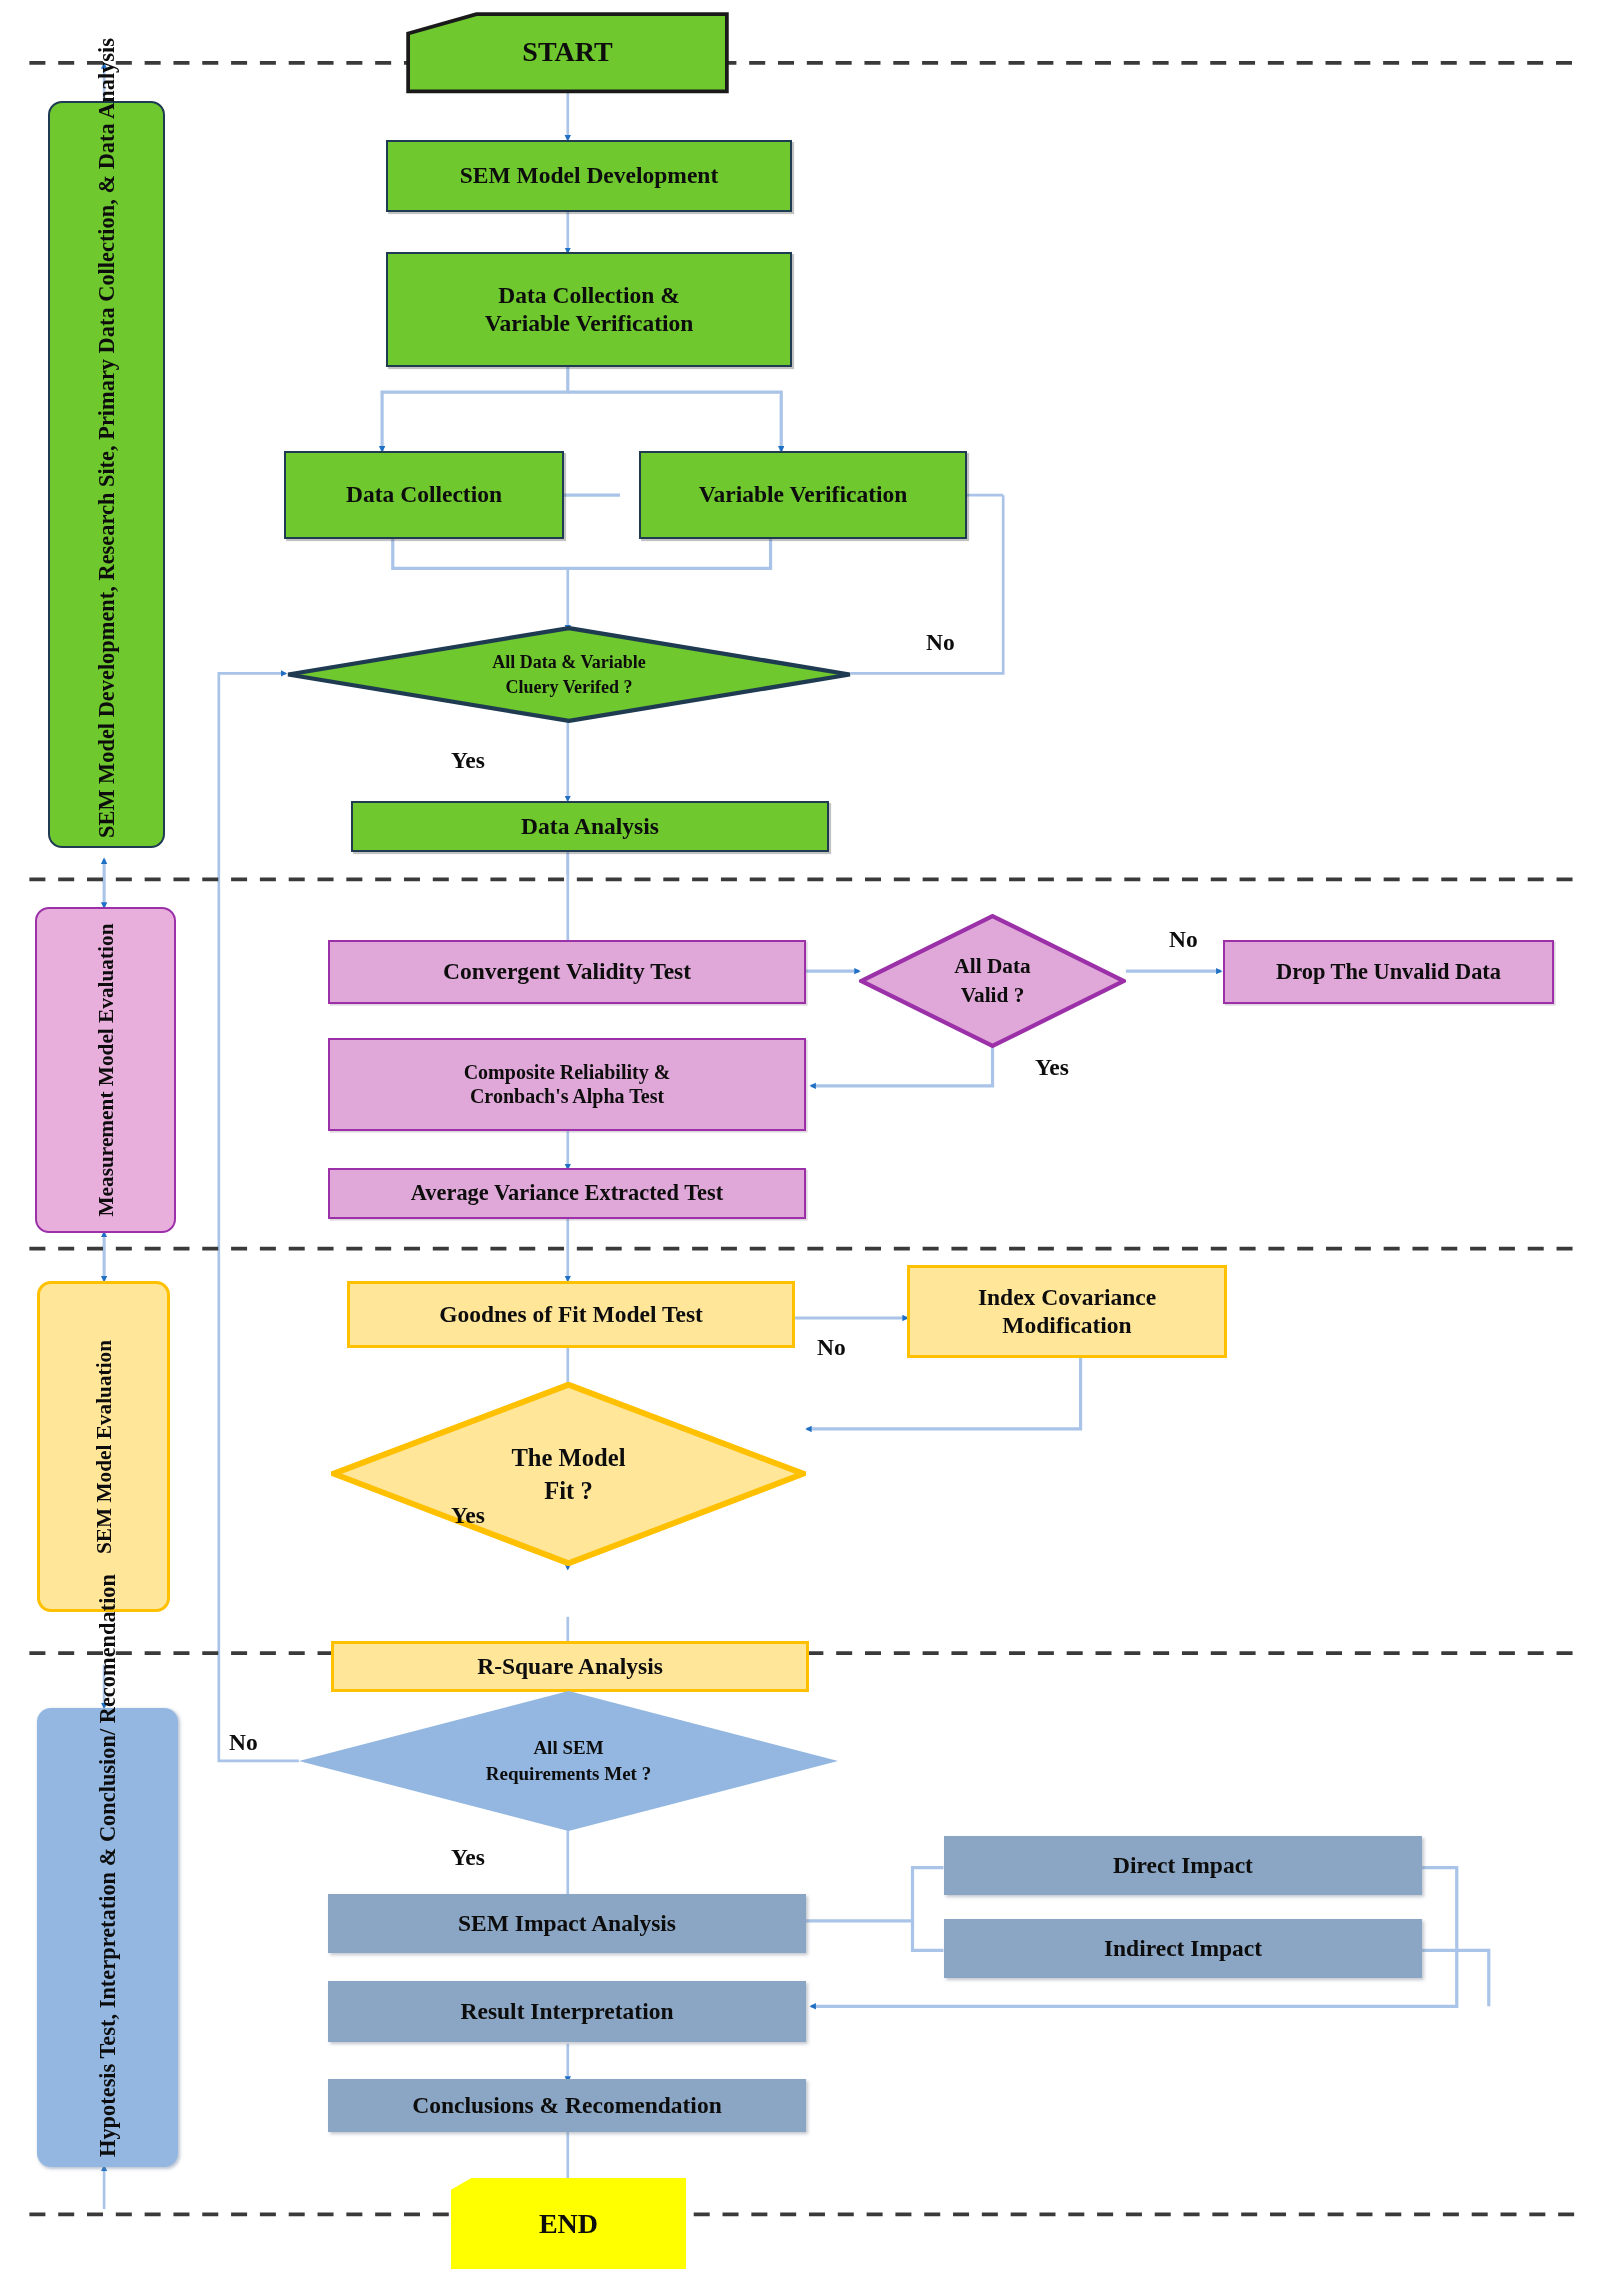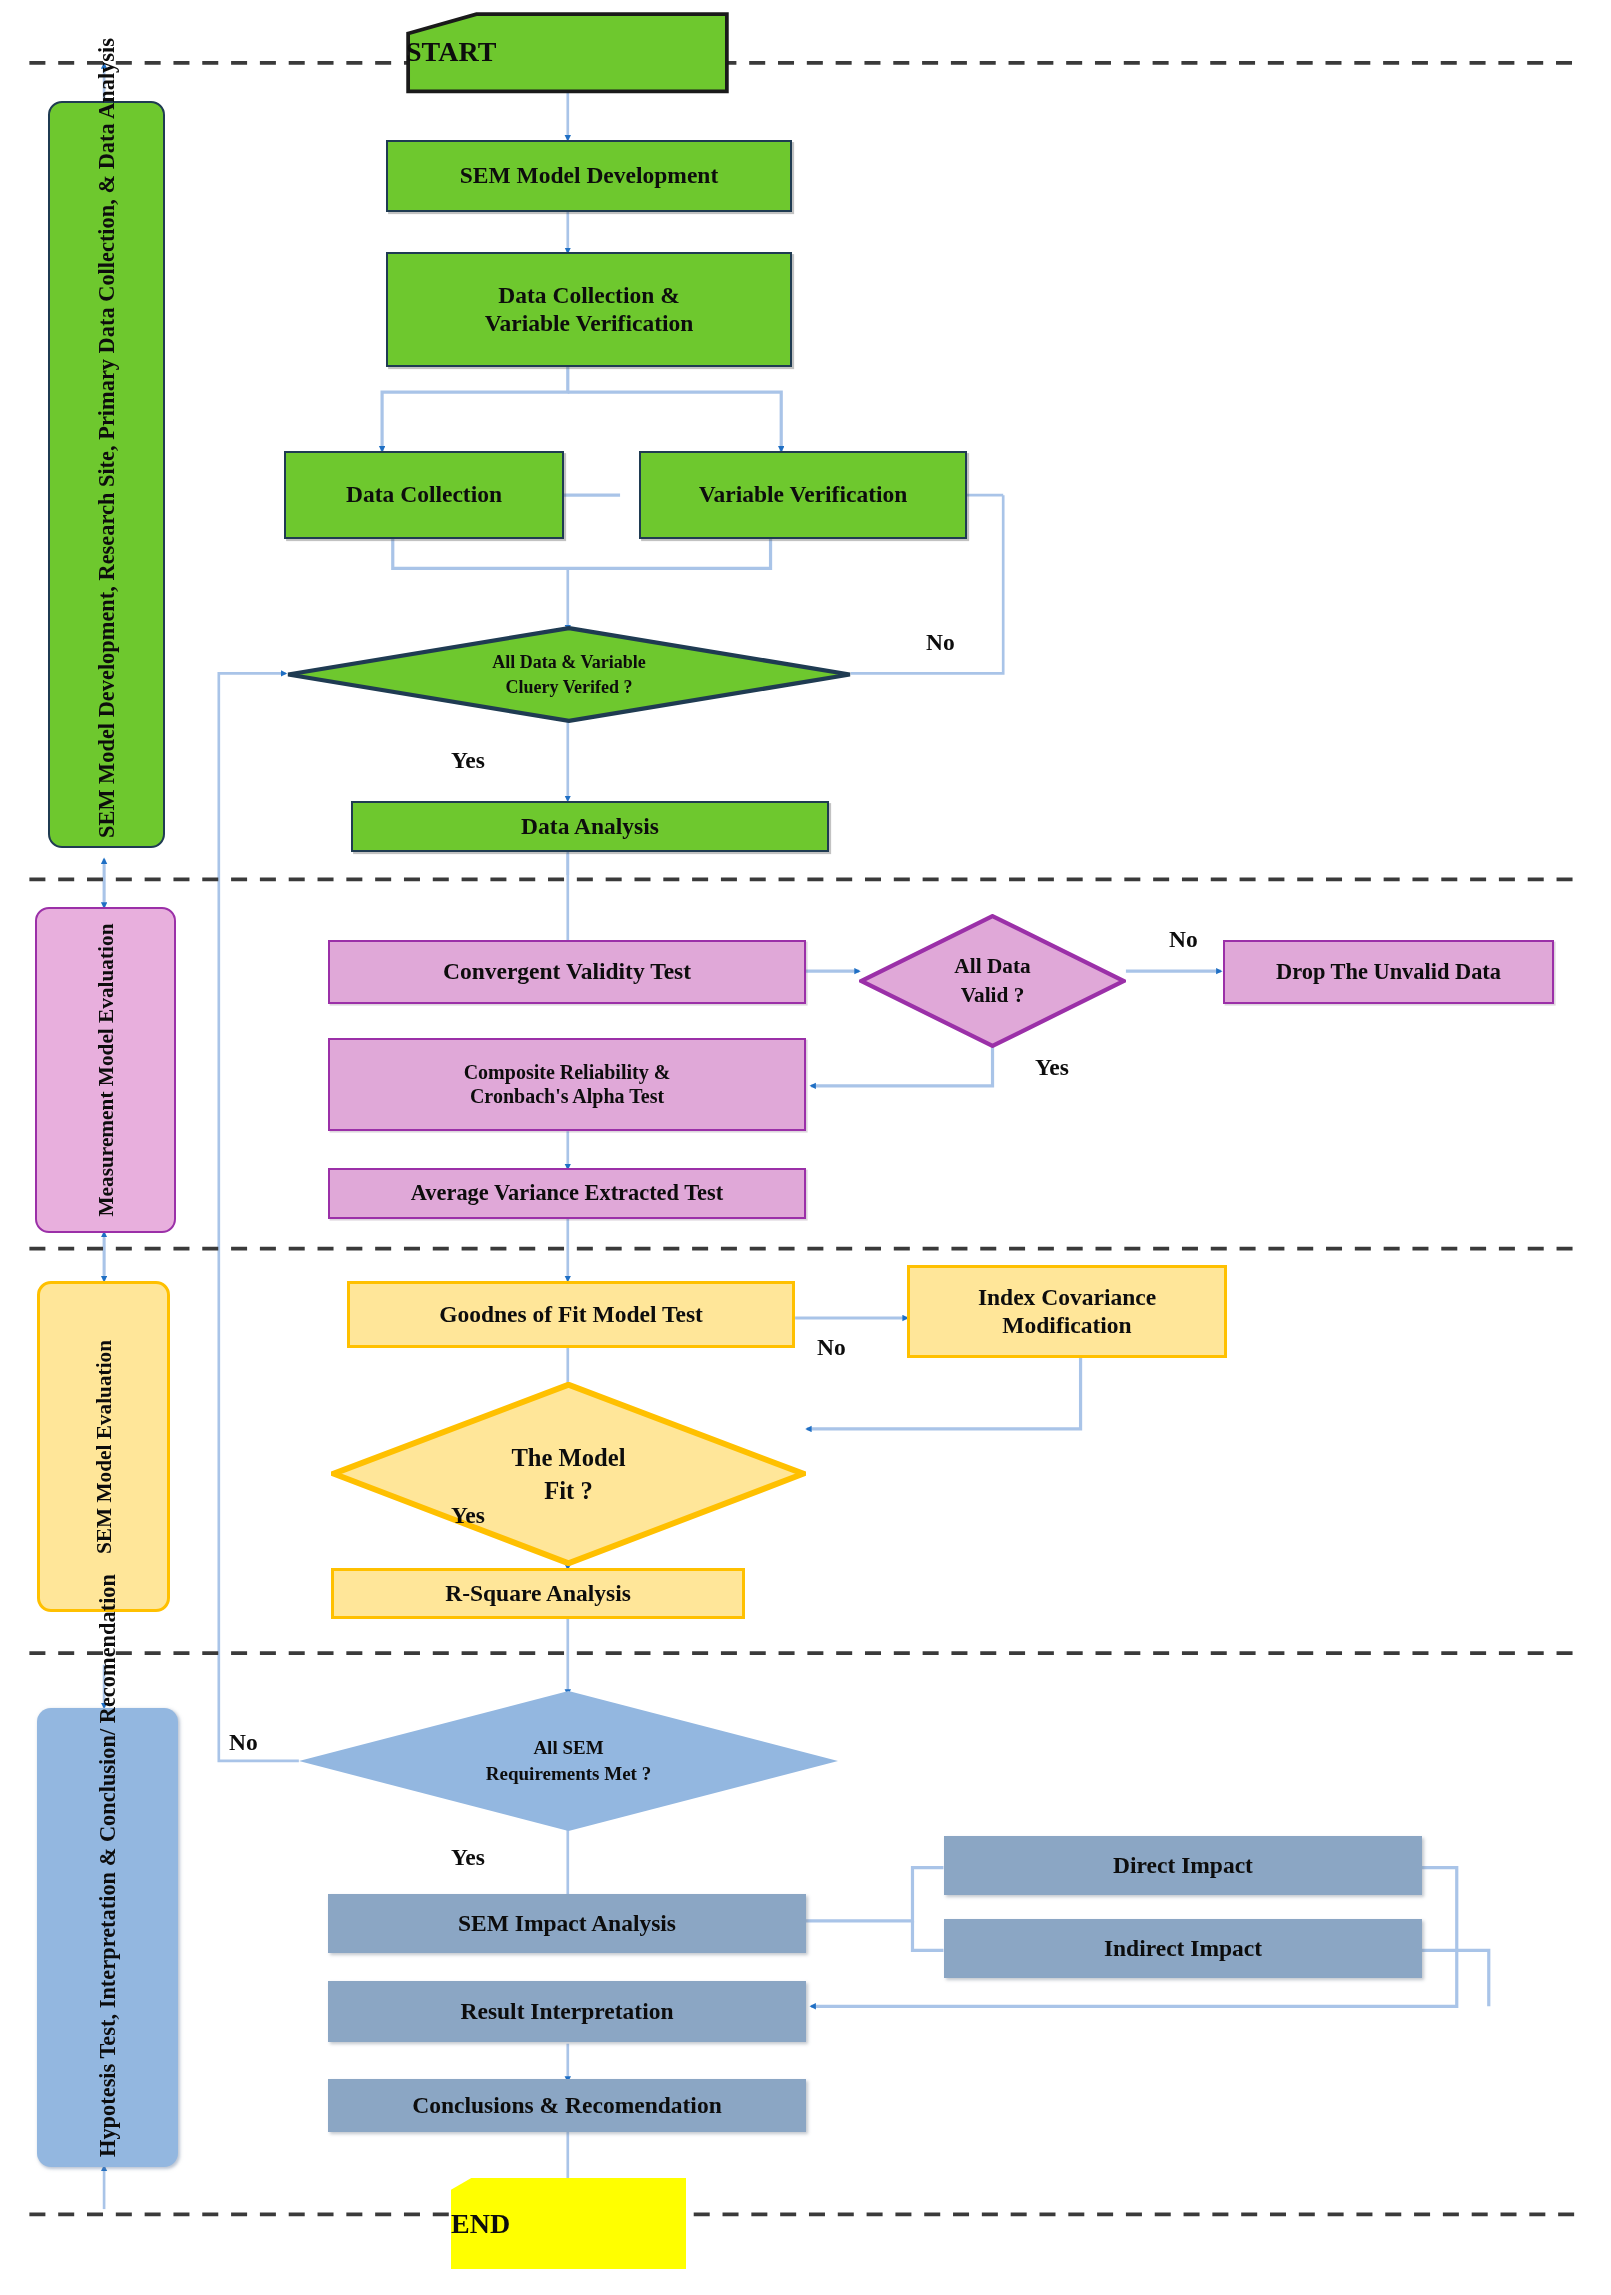--- a/index.html
+++ b/index.html
@@ -32,21 +32,21 @@
       white-space:nowrap;font-weight:700;color:#0d0d0d;text-align:center;line-height:1.25;}
   .lane-green{background:#6ec82e;border:2.1px solid #1f3b52;}
   .lane-pink{background:#e8afdd;border:2.7px solid #9b30a8;}
   .lane-yellow{background:#ffe699;border:3.2px solid #ffc000;}
   .lane-blue{background:#93b7e0;border:none;box-shadow:1.1px 1.1px 3.2px rgba(120,140,170,.5);}
 
   
   .startbox{position:absolute;}
   .startbox .sh{position:absolute;left:0;top:0;width:100%;height:100%;}
   .startbox .lbl{position:absolute;left:0;top:0;width:100%;height:100%;
-        display:flex;align-items:center;justify-content:flex-start;
+        display:flex;align-items:center;justify-content:center;
         font-weight:700;color:#0d0d0d;z-index:2;}
 
   .edge-label{position:absolute;font-weight:700;color:#0d0d0d;white-space:nowrap;}
 </style>
 </head>
 <body>
 
 <div id="stage">
 
   <svg id="svg-layer" viewBox="0 0 3019 4301" xmlns="http://www.w3.org/2000/svg">
@@ -267,21 +267,21 @@
     <div class="dtext">
       <div>The Model</div>
       <div>Fit ?</div>
     </div>
   </div>
 
   <div class="edge-label" style="left:451px;top:1502px;font-size:23.5px;">
     <span>Yes</span>
   </div>
 
-  <div class="node yellow" style="left:331px;top:1568px;width:414px;height:51px;font-size:23.5px;">
+  <div class="node yellow" style="left:331px;top:1641px;width:478px;height:51px;font-size:23.5px;">
     <span>R-Square Analysis</span>
   </div>
 
   <div class="diamond" style="left:299px;top:1691px;width:539px;height:140px;font-size:19px;">
     <svg class="dshape" viewBox="0 0 1010 262" preserveAspectRatio="none">
       <polygon points="505,0 1010,131 505,262 0,131" fill="#93b7e0"></polygon>
     </svg>
     <div class="dtext">
       <div>All SEM</div>
       <div>Requirements Met  ?</div>

